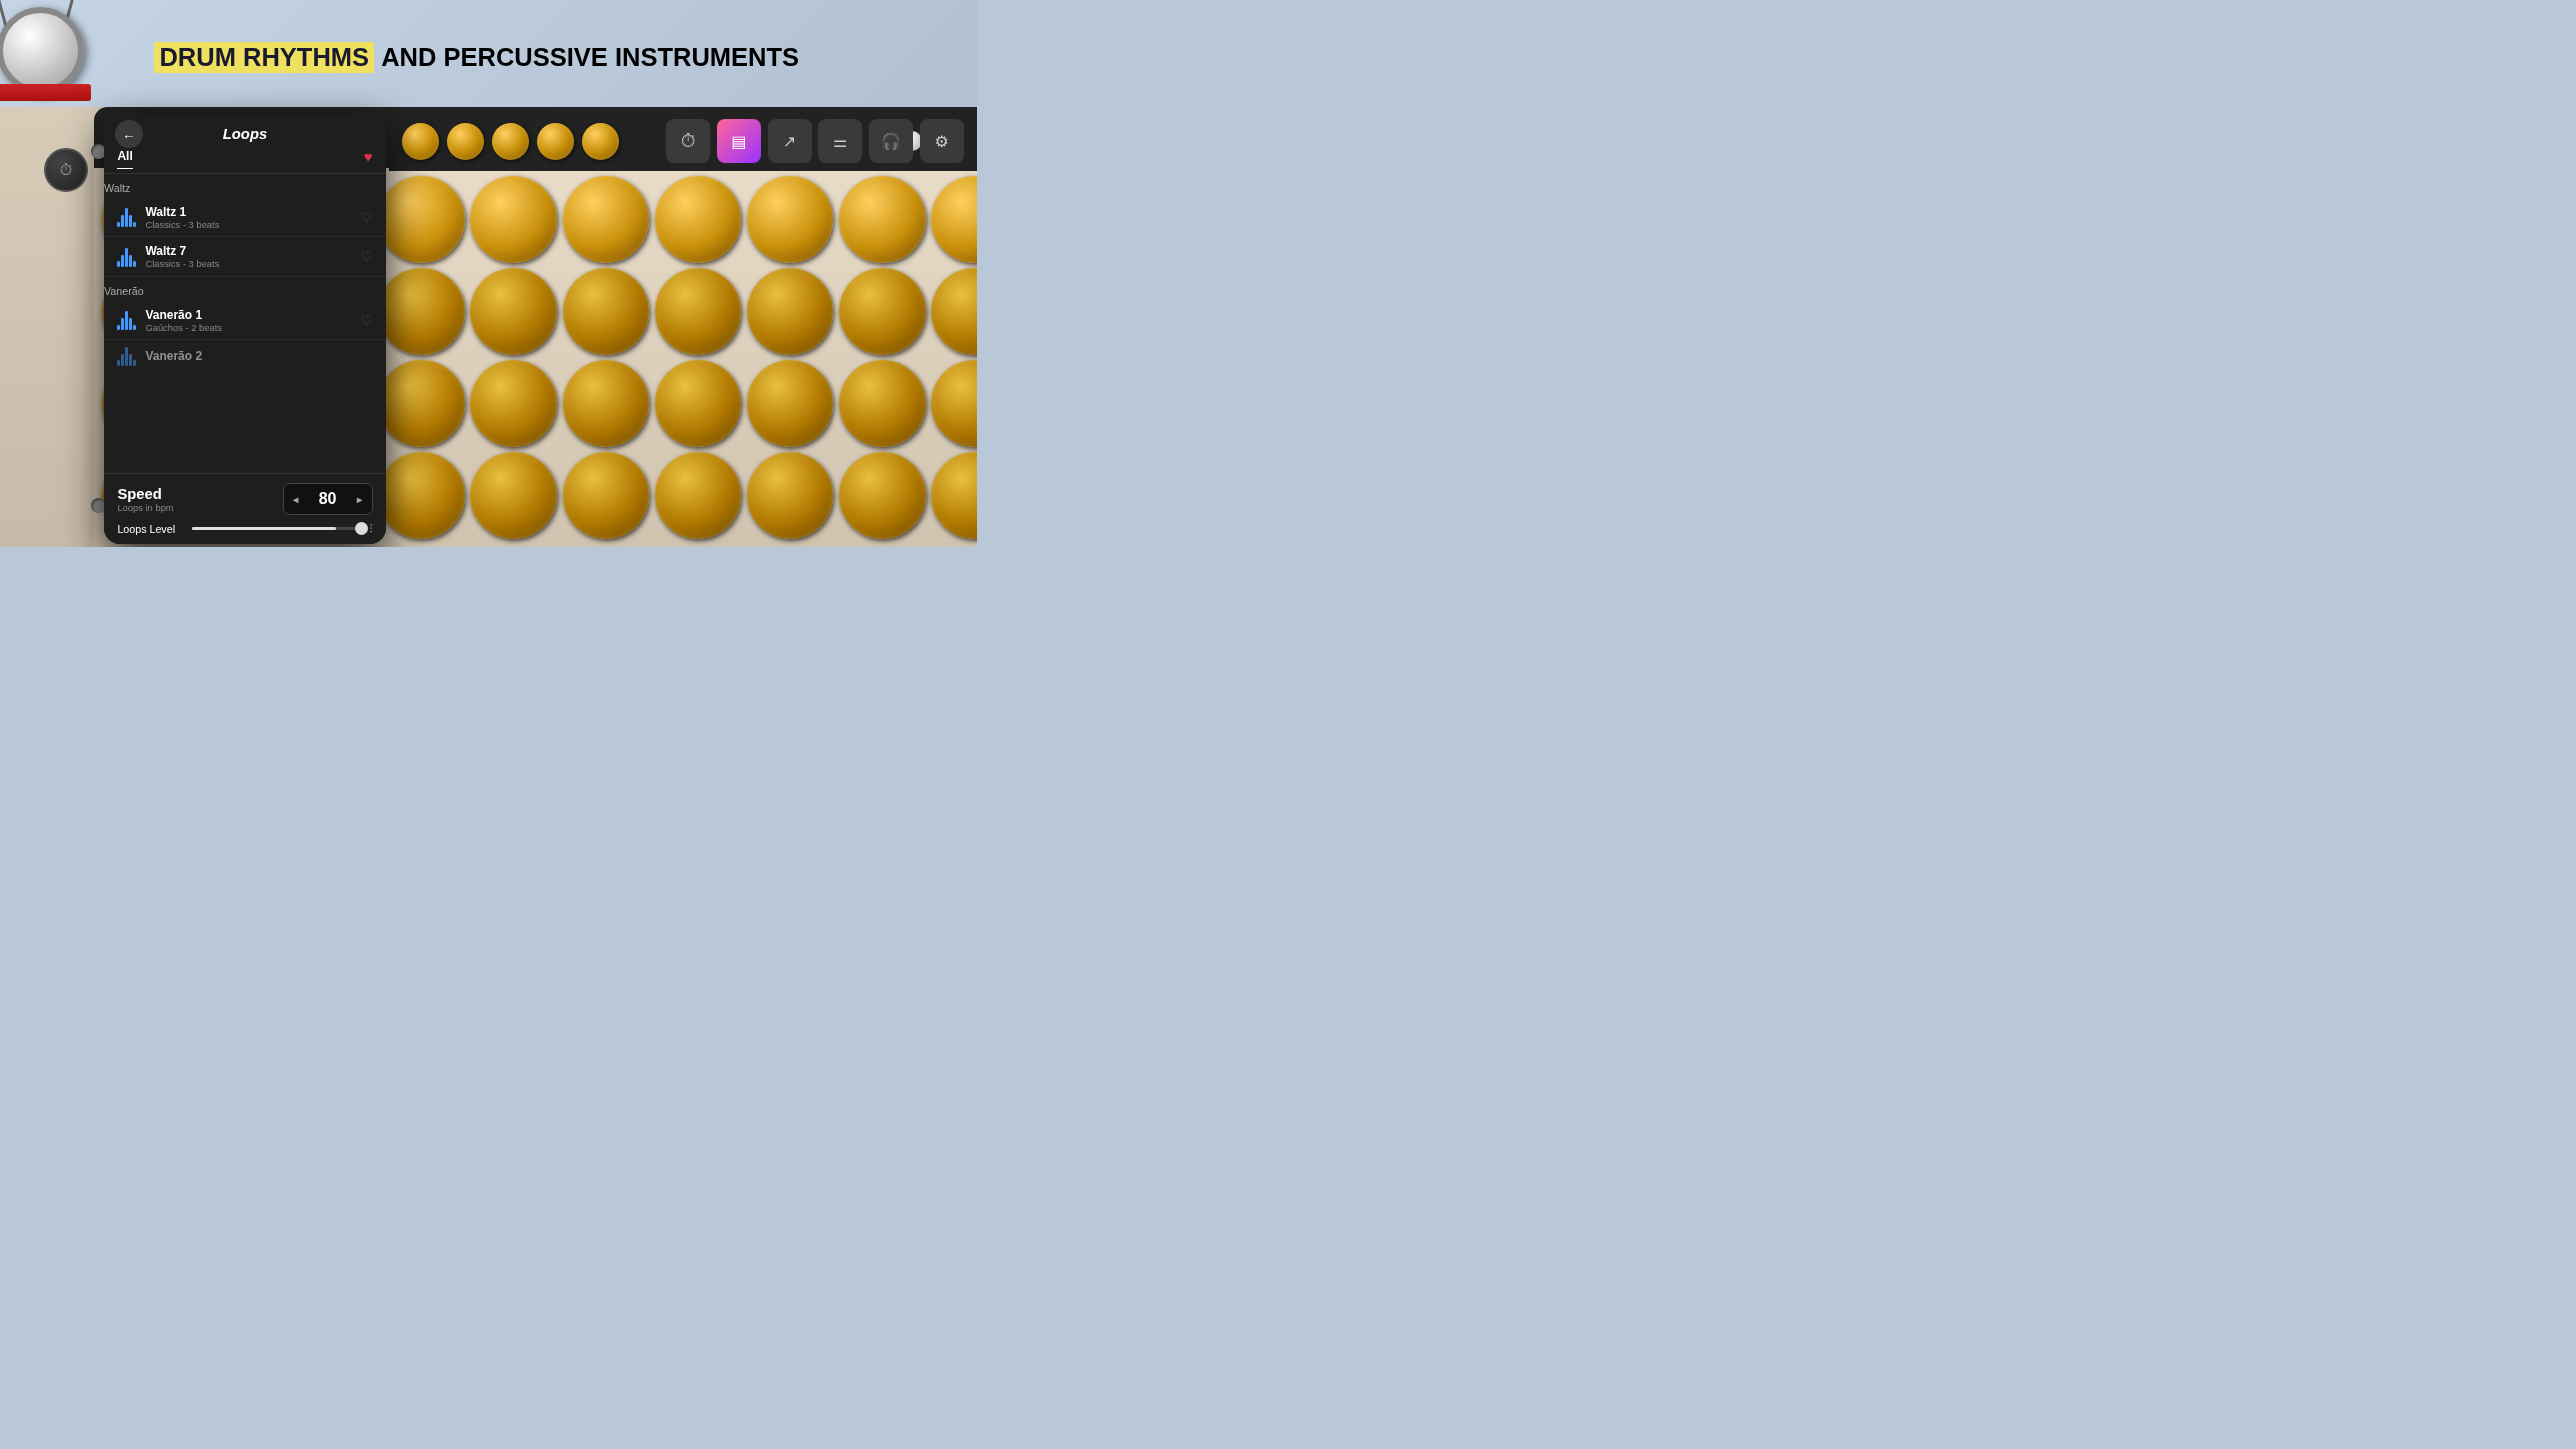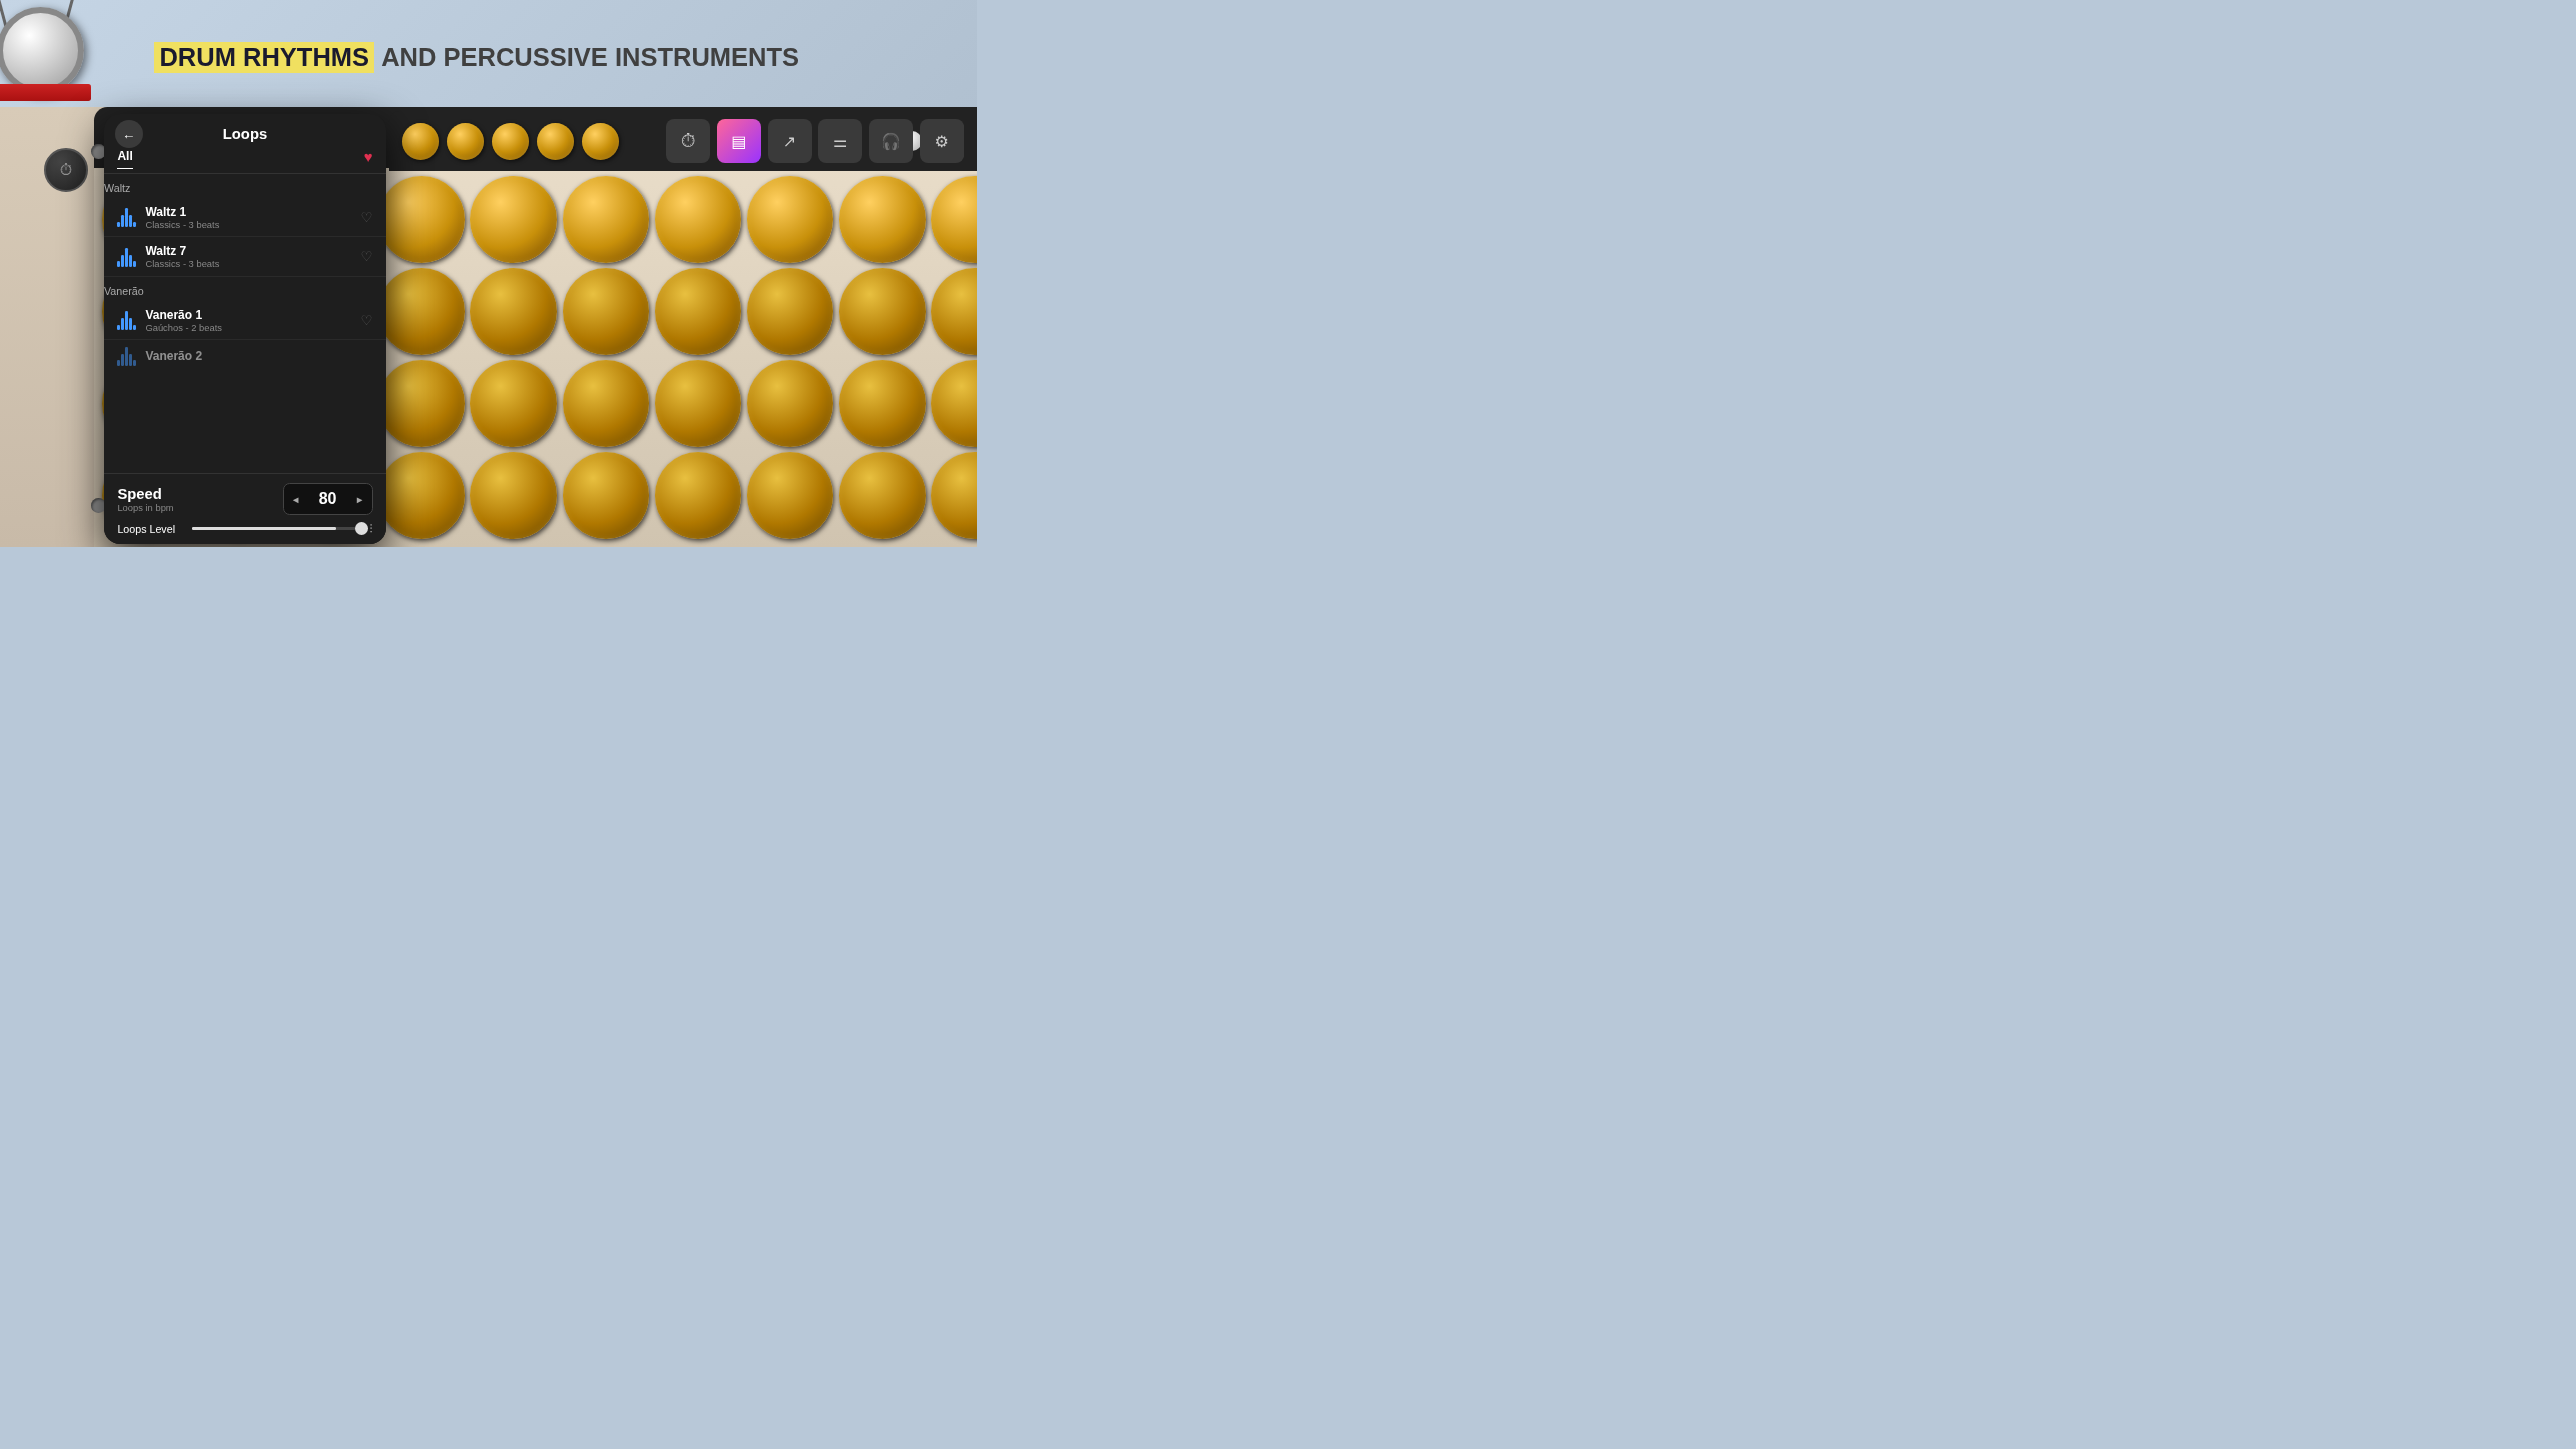--- a/index.html
+++ b/index.html
@@ -51,21 +51,21 @@
       font-size: 25.5px;
       font-weight: 800;
       color: #1a1a2e;
       background: #f0e060;
       padding: 1.3px 5.4px;
     }
 
     .subtitle-rest {
       font-size: 25.5px;
       font-weight: 800;
-      color: #404040;
+      color: #000000;
     }
 
     
     .drum-img {
       position: absolute;
       top: -6.7px;
       left: -13.4px;
       width: 121px;
       height: 134px;
     }
@@ -111,20 +111,21 @@
       align-items: center;
       justify-content: center;
       padding: 12px 13.4px 6.7px;
       position: relative;
     }
 
     .loops-title {
       font-size: 14.8px;
       font-weight: 700;
       color: #ffffff;
+      font-style: italic;
     }
 
     .back-btn {
       position: absolute;
       left: 10.7px;
       width: 28px;
       height: 28px;
       border-radius: 50%;
       background: #3a3a3a;
       display: flex;

